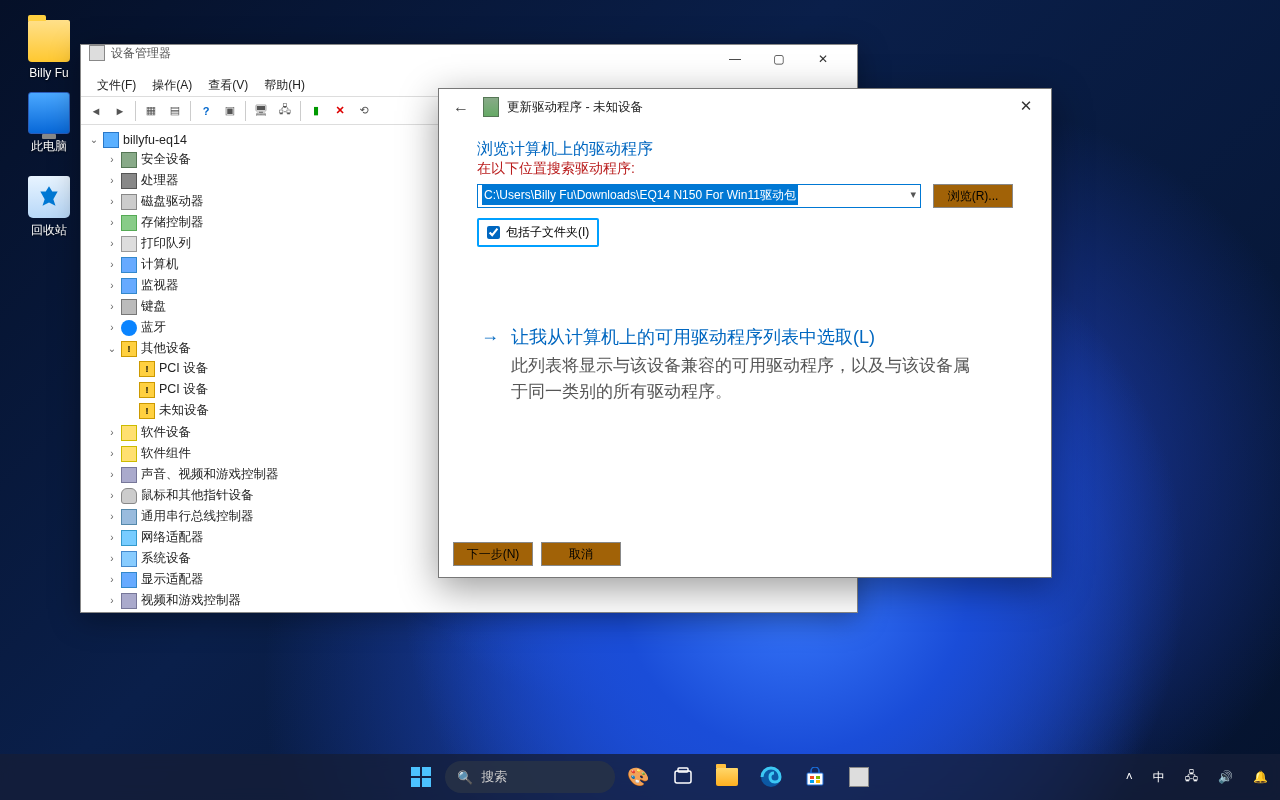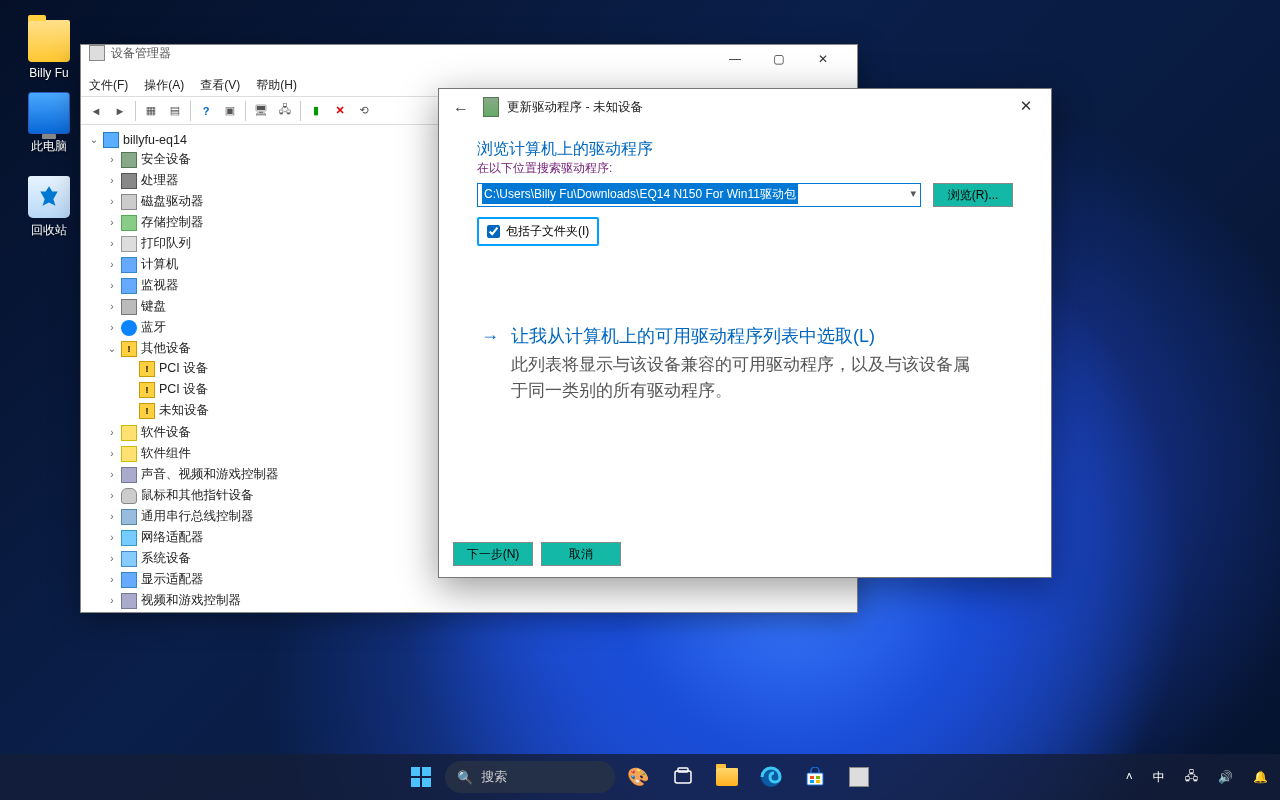--- a/index.html
+++ b/index.html
@@ -22,21 +22,21 @@
 .pc-ico::after{content:"";position:absolute;bottom:-6px;left:50%;transform:translateX(-50%);width:14px;height:5px;background:#888;border-radius:1px;}
 .bin-ico { background:linear-gradient(#e8f4ff,#b8d8f8); border-radius:3px 3px 5px 5px; display:flex;align-items:center;justify-content:center;}
 .bin-ico svg{width:26px;height:26px;}
 
 
 .devmgr { position:absolute; left:80px; top:44px; width:778px; height:569px; background:#fff; border:1px solid #888; box-shadow:0 6px 28px rgba(0,0,0,.35); display:flex; flex-direction:column; }
 .titlebar { height:30px; display:flex; align-items:flex-start; padding:0 12px 0 8px; color:#555; font-size:12px; }
 .titlebar .ico{width:16px;height:16px;margin-right:6px;background:#ddd;border:1px solid #888;}
 .titlebar .sp{flex:1;}
 .winbtn{width:44px;height:28px;display:flex;align-items:center;justify-content:center;color:#333;}
-.menubar{height:22px;display:flex;align-items:center;padding:0 0;font-size:12px;color:#222;border-bottom:1px solid #ddd;}
+.menubar{height:22px;display:flex;align-items:center;padding:0 8px;font-size:12px;color:#222;border-bottom:1px solid #ddd;}
 .menubar span{padding:2px 8px;cursor:pointer;}
 .toolbar{height:28px;display:flex;align-items:center;padding:2px 4px;gap:2px;border-bottom:1px solid #ddd;}
 .tbtn{width:22px;height:22px;display:flex;align-items:center;justify-content:center;border:1px solid transparent;font-size:11px;color:#555;}
 .tsep{width:1px;height:20px;background:#ccc;margin:0 2px;}
 .tree{flex:1;overflow:auto;padding:4px 6px;font-size:12.5px;color:#222;}
 .tree ul{list-style:none;}
 .tree li{padding:1px 0 1px 0;white-space:nowrap;}
 .tree li .row{display:flex;align-items:center;height:19px;}
 .chev{width:14px;text-align:center;color:#666;font-size:10px;cursor:pointer;user-select:none;}
 .nico{width:16px;height:16px;margin:0 4px 0 2px;display:inline-flex;align-items:center;justify-content:center;font-size:11px;}
@@ -45,26 +45,26 @@
 
 
 .wizard{position:absolute;left:438px;top:88px;width:614px;height:490px;background:#fff;border:1px solid #777;box-shadow:0 10px 36px rgba(0,0,0,.4);display:flex;flex-direction:column;}
 .wiz-top{height:36px;display:flex;align-items:center;padding:0 8px 0 14px;}
 .wiz-back{width:20px;color:#444;font-size:16px;cursor:pointer;}
 .wiz-ico{width:16px;height:20px;margin:0 8px 0 10px;background:linear-gradient(#8a8,#6a6);border:1px solid #575;}
 .wiz-title{font-size:12.5px;color:#222;}
 .wiz-close{position:absolute;right:6px;top:4px;width:38px;height:26px;display:flex;align-items:center;justify-content:center;font-size:15px;color:#333;cursor:pointer;}
 .wiz-body{flex:1;padding:14px 38px 0 38px;}
 .wiz-h{color:#0067c0;font-size:16px;}
-.wiz-l{font-size:12px;color:#701a75;margin-bottom:6px;}
+.wiz-l{font-size:14px;color:#b91c1c;margin-bottom:6px;}
 .row2{display:flex;gap:12px;align-items:center;}
 .combo{flex:1;height:24px;border:1px solid #0078d4;padding:0 18px 0 4px;font-size:12px;background:#fff;position:relative;}
 .combo .val{background:#0078d4;color:#fff;padding:0 2px;display:inline-block;line-height:20px;}
 .combo::after{content:"▾";position:absolute;right:4px;top:3px;color:#555;font-size:11px;}
-.btn{min-width:80px;height:24px;border:1px solid #888;background:#14b8a6;font-size:12px;cursor:pointer;padding:0 12px;}
+.btn{min-width:80px;height:24px;border:1px solid #888;background:#a16207;font-size:12px;cursor:pointer;padding:0 12px;}
 .chkrow{margin-top:10px;display:inline-flex;align-items:center;gap:6px;padding:4px 8px;border:2px solid #00a0ff;border-radius:2px;font-size:12px;}
 .chkrow input{accent-color:#0067c0;}
 .pick{margin-top:72px;display:flex;gap:12px;cursor:pointer;padding:6px 4px;}
 .pick .arrow{color:#0067c0;font-size:18px;line-height:20px;}
 .pick .ptitle{color:#0067c0;font-size:18px;margin-bottom:4px;}
 .pick .pdesc{color:#555;font-size:17px;line-height:1.5;max-width:460px;}
 .wiz-foot{height:46px;border-top:0;display:flex;align-items:center;gap:8px;padding:0 14px;}
 
 
 .taskbar{position:absolute;left:0;right:0;bottom:0;height:46px;background:rgba(20,30,55,.78);backdrop-filter:blur(8px);display:flex;align-items:center;}

